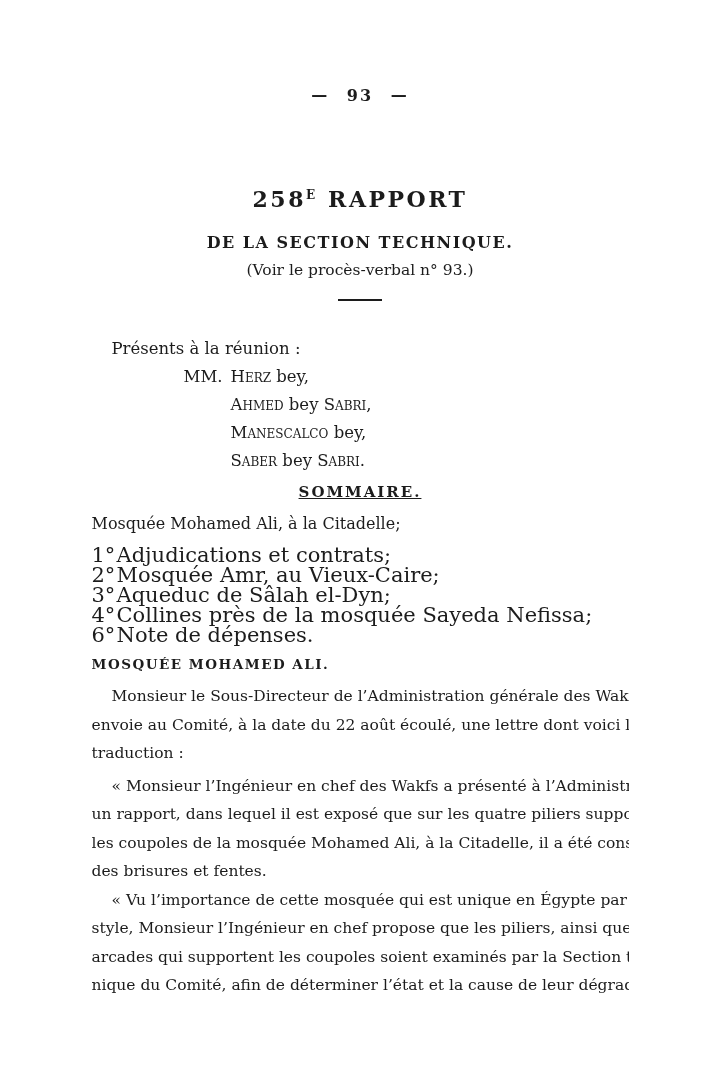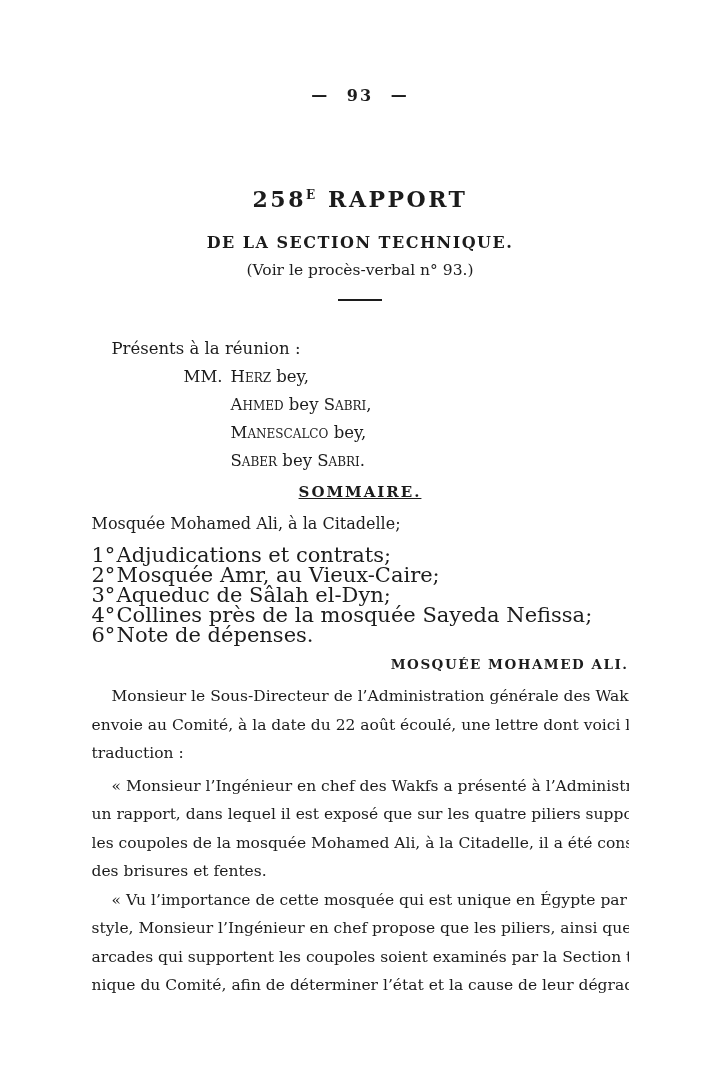--- a/index.html
+++ b/index.html
@@ -101,21 +101,21 @@
     font-size: 21px;
     line-height: 20px;
     white-space: nowrap;
   }
   .sommaire-list .num {
     display: inline-block;
     width: 25px;
   }
   .section-heading {
     margin-top: 11px;
-    text-align: right;
+    text-align: left;
     font-size: 13.5px;
     font-weight: bold;
     letter-spacing: 1.5px;
     line-height: 17px;
   }
   .para { font-size: 15.5px; }
   .para .line {
     line-height: 28.5px;
     height: 28.5px;
     white-space: nowrap;

